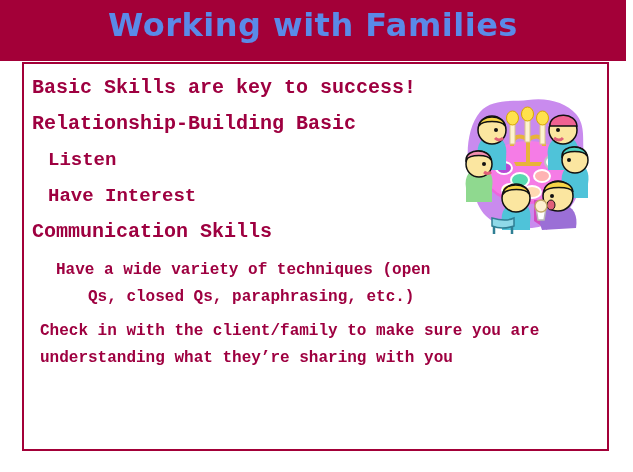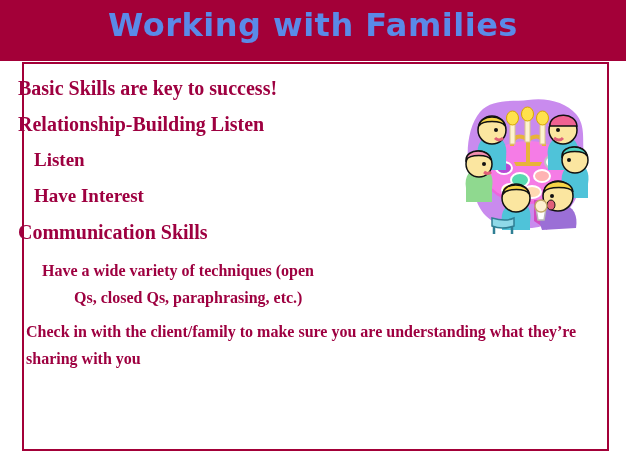--- a/index.html
+++ b/index.html
@@ -54,25 +54,25 @@
     width: 587px;
     height: 389px;
     border: 2px solid #a30038;
     background: #ffffff;
     box-sizing: border-box;
   }
 
   
   #body-list {
     position: absolute;
-    left: 18px;
+    left: 32px;
     top: 70px;
     width: 575px;
     color: #9e0040;
-    font-family: Liberation Serif, serif;
+    font-family: Liberation Mono, monospace;
     font-weight: bold;
   }
 
   .line {
     color: #9e0040;
     font-weight: bold;
   }
 
   .lvl1 {
     font-size: 20px;
@@ -120,21 +120,21 @@
   <div id="title-band">
     <div id="title-text">Working with Families</div>
   </div>
 
   <div id="content-frame"></div>
 
   <div id="body-list">
 
     <div class="line lvl1">Basic Skills are key to success!</div>
 
-    <div class="line lvl1">Relationship-Building Listen</div>
+    <div class="line lvl1">Relationship-Building Basic</div>
 
     <div class="line lvl2">Listen</div>
 
     <div class="line lvl2">Have Interest</div>
 
     <div class="line lvl1">Communication Skills</div>
 
     <div class="line para">
       <span>Have a wide variety of techniques (open</span>
       <span class="para-indent2">Qs, closed Qs, paraphrasing, etc.)</span>

